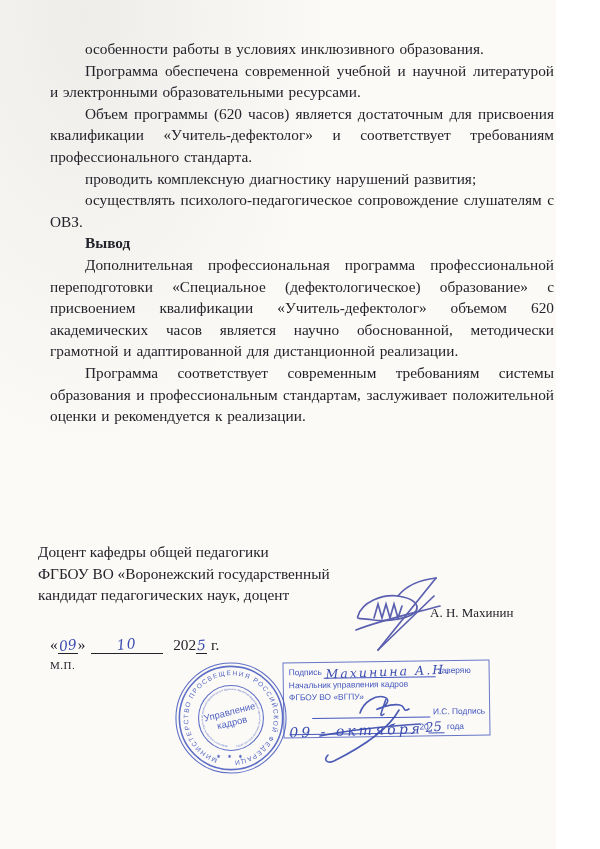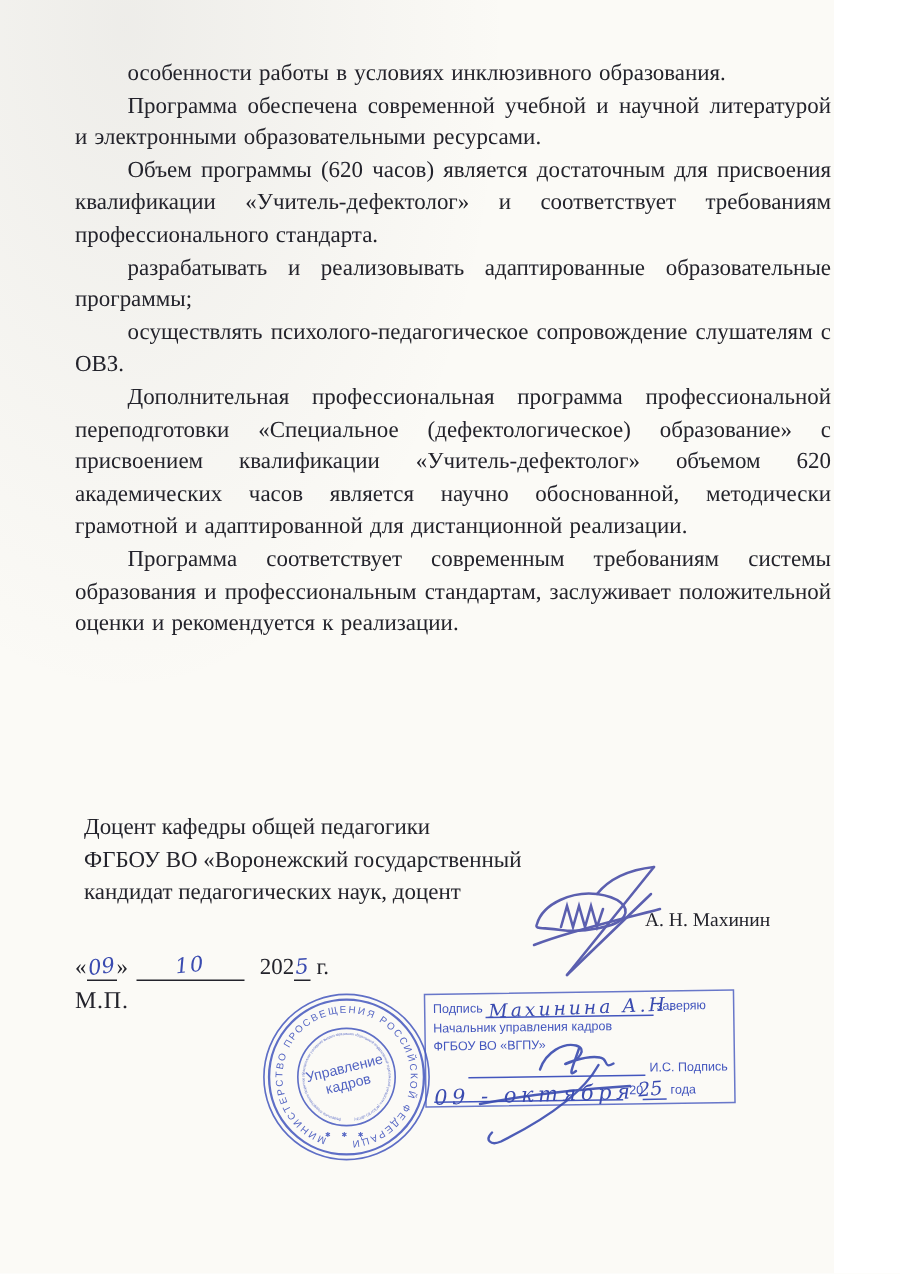--- a/index.html
+++ b/index.html
@@ -10,21 +10,21 @@
     font-family:"Liberation Serif", serif; color:#23232b;
   }
   .body-text{
     position:absolute; left:50px; top:38px; width:504px;
     font-size:15.3px; line-height:21.6px; text-align:justify;
     word-spacing:1px;
   }
   .body-text p{margin:0; text-indent:35px;}
   .body-text p.bold{font-weight:bold;}
   .sig-block{
-    position:absolute; left:56px; top:541px; width:330px;
+    position:absolute; left:38px; top:541px; width:330px;
     font-size:15.3px; line-height:21.6px;
   }
   .signer-name{
     position:absolute; left:430px; top:605px; font-size:13px;
   }
   .signature-svg{position:absolute; left:348px; top:574px; pointer-events:none;}
   .date-line{
     position:absolute; left:50px; top:636px; font-size:15.3px; white-space:nowrap;
   }
   .blank{
@@ -33,21 +33,21 @@
   }
   .blank-day{width:20px;}
   .blank-month{width:72px; margin:0 6px;}
   .blank-digit{width:11px;}
   .hw{
     font-family:"DejaVu Serif", serif; font-style:italic; color:#3a4bb0;
   }
   .hw-day{display:inline-block; font-size:14px; transform:rotate(-8deg) translateY(-1px);}
   .hw-month{display:inline-block; font-size:14px; transform:rotate(-6deg) translateY(-2px); letter-spacing:1px;}
   .hw-digit{display:inline-block; font-size:14px; transform:rotate(-4deg) translateY(-1px);}
-  .mp-note{position:absolute; left:50px; top:659px; font-size:16px; letter-spacing:.5px;}
+  .mp-note{position:absolute; left:50px; top:659px; font-size:11px; letter-spacing:.5px;}
 
   .round-stamp{position:absolute; left:172px; top:659px; pointer-events:none;}
 
   .rect-stamp{
     position:absolute; left:283px; top:661px; width:196px; height:69px;
     border:1.6px solid rgba(67,86,190,.8); transform:rotate(-0.8deg);
     padding:3px 4px 2px 5px;
     font-family:"Liberation Sans", sans-serif; font-size:8.4px; color:#4356be;
     line-height:12.5px;
   }
@@ -72,22 +72,23 @@
 </style>
 </head>
 <body>
 
 <div class="page">
 
   <div class="body-text">
     <p>особенности работы в условиях инклюзивного образования.</p>
     <p>Программа обеспечена современной учебной и научной литературой и электронными образовательными ресурсами.</p>
     <p>Объем программы (620 часов) является достаточным для присвоения квалификации «Учитель-дефектолог» и соответствует требованиям профессионального стандарта.</p>
-    <p>разрабатывать и реализовывать адаптированные образовательные программы;</p>
+    <p>проводить комплексную диагностику нарушений развития;</p>
     <p>осуществлять психолого-педагогическое сопровождение слушателям с ОВЗ.</p>
+    <p class="bold">Вывод</p>
     <p>Дополнительная профессиональная программа профессиональной переподготовки «Специальное (дефектологическое) образование» с присвоением квалификации «Учитель-дефектолог» объемом 620 академических часов является научно обоснованной, методически грамотной и адаптированной для дистанционной реализации.</p>
     <p>Программа соответствует современным требованиям системы образования и профессиональным стандартам, заслуживает положительной оценки и рекомендуется к реализации.</p>
   </div>
 
   <div class="sig-block">
     <div>Доцент кафедры общей педагогики</div>
     <div>ФГБОУ ВО «Воронежский государственный</div>
     <div>кандидат педагогических наук, доцент</div>
   </div>
   <div class="signer-name">А. Н. Махинин</div>

